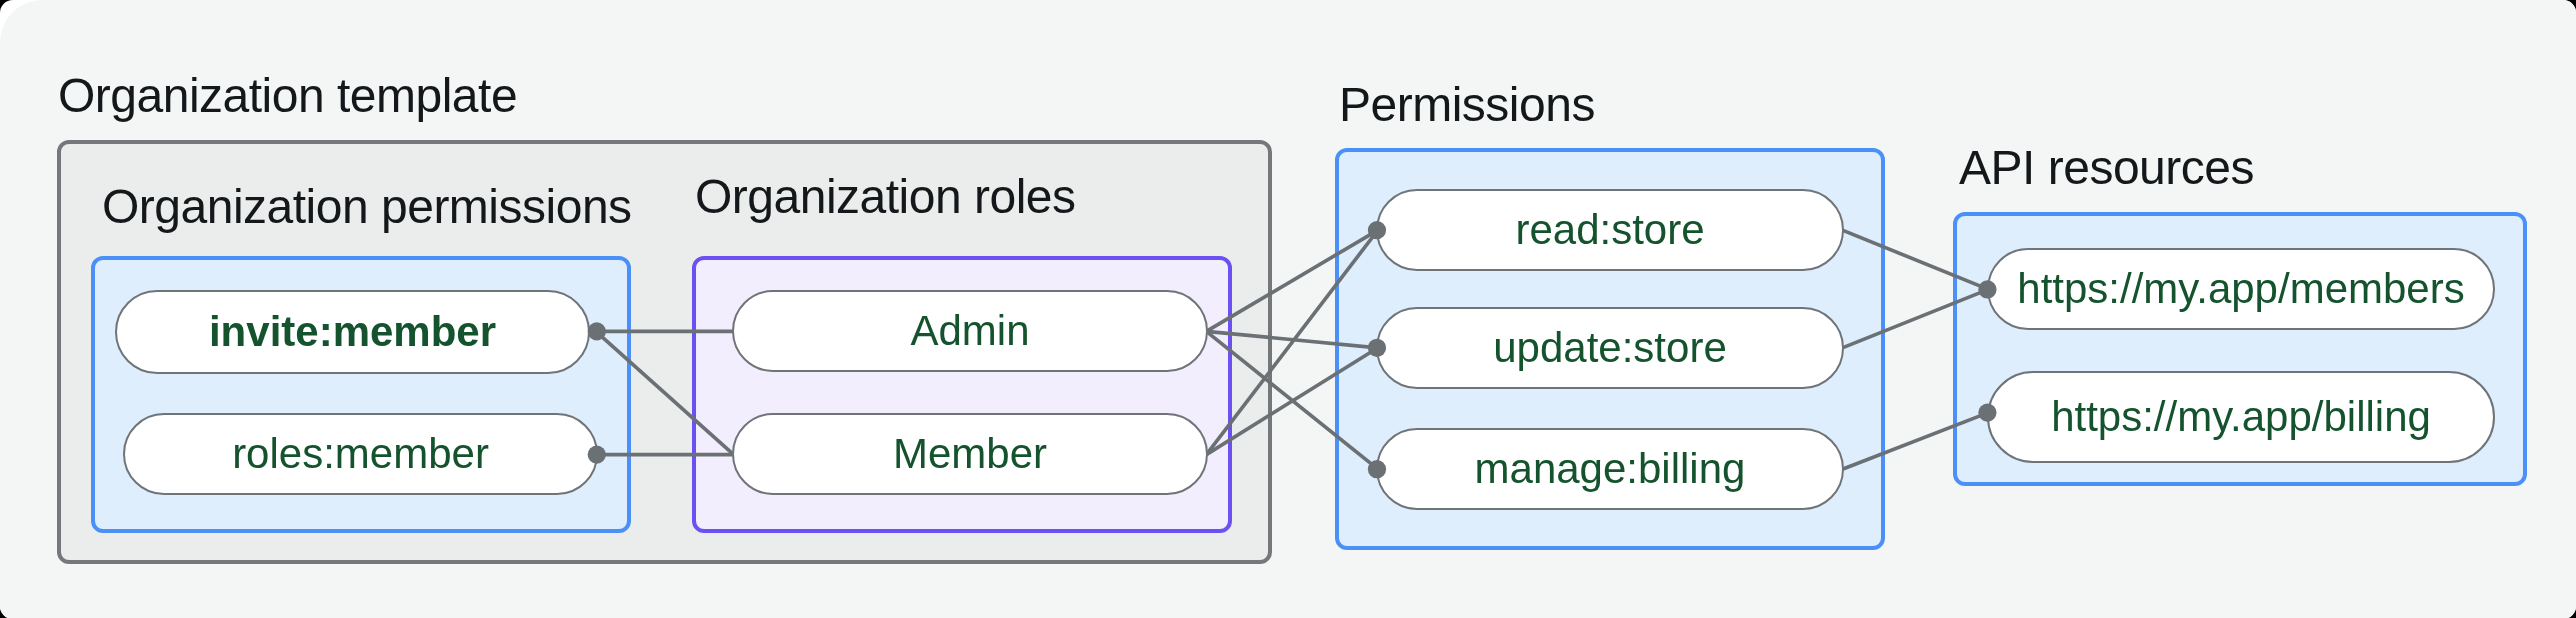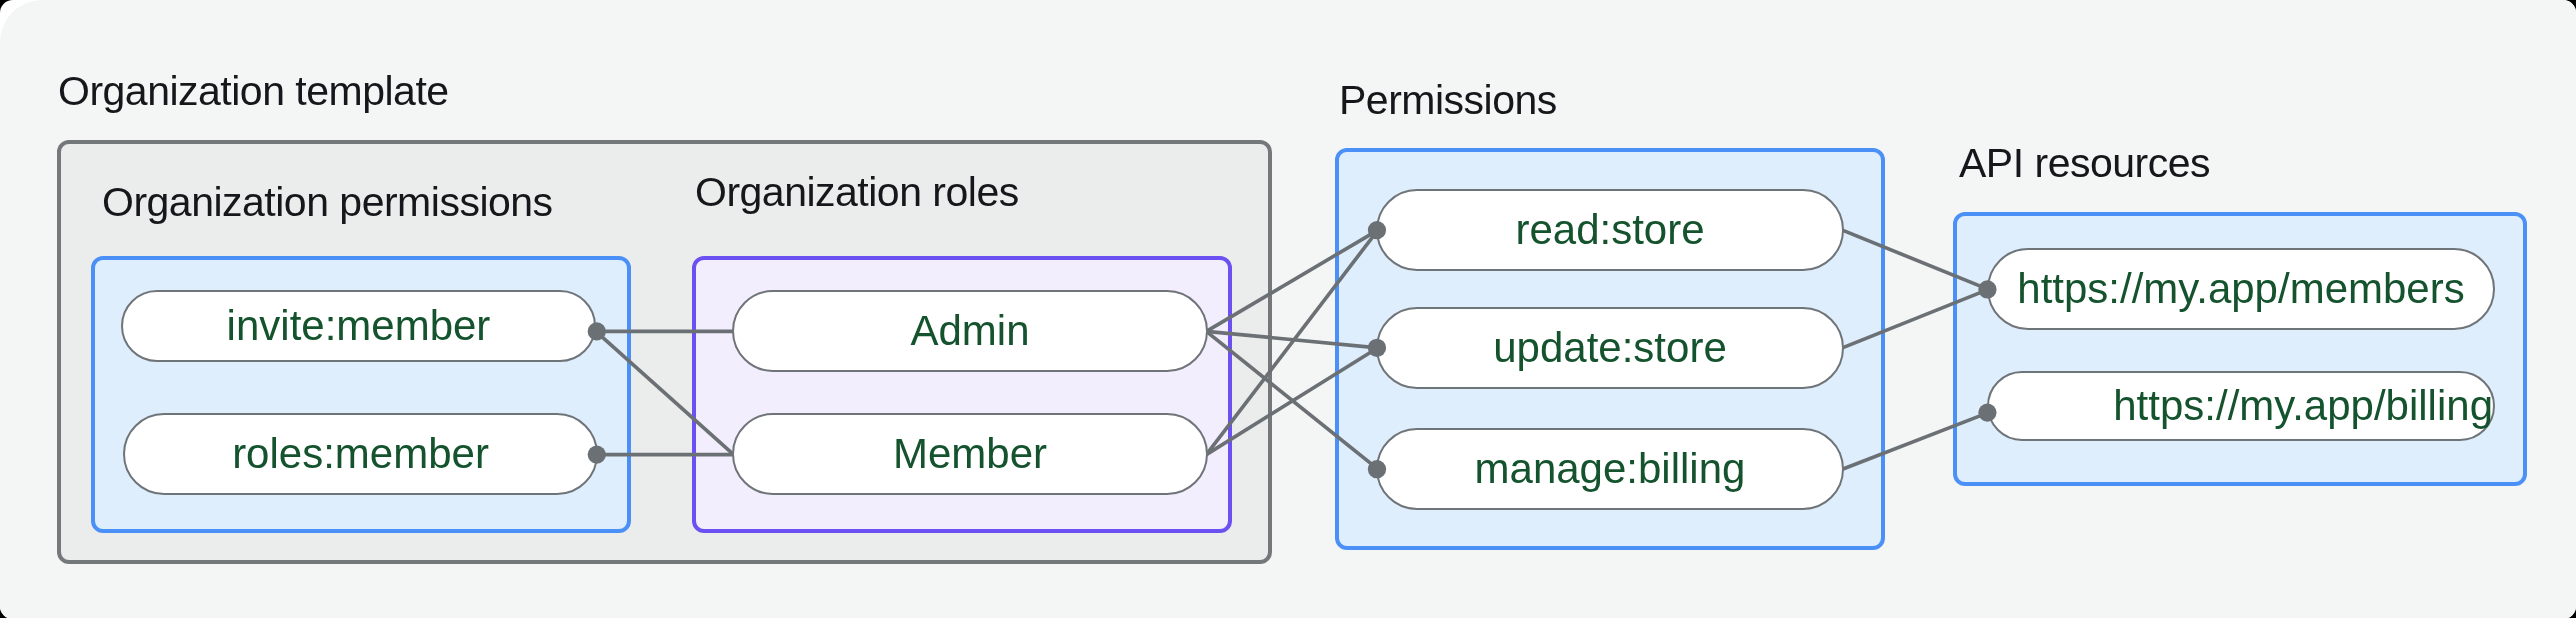--- a/index.html
+++ b/index.html
@@ -16,21 +16,21 @@
     background: #ffffff;
     border-radius: 12.8px;
   }
   .card {
     position: absolute; inset: 0;
     background: #f4f6f6;
     border-radius: 42px 12.8px 12.8px 12.8px;
   }
   .section-label {
     position: absolute;
-    font-size: 41px;
+    font-size: 48px;
     letter-spacing: -0.5px;
     color: #14181a;
     white-space: nowrap;
   }
   #label-template    { left: 58px;   top: 68px;  }
   #label-org-perms   { left: 102px;  top: 179px; }
   #label-org-roles   { left: 695px;  top: 169px; text-align: right; }
   #label-permissions { left: 1339px; top: 77px;  }
   #label-api         { left: 1959px; top: 140px; }
 
@@ -58,29 +58,29 @@
 
   .pill {
     position: absolute; z-index: 2;
     background: #ffffff;
     border: 2.7px solid #6f7478;
     border-radius: 55px;
     display: flex; align-items: center; justify-content: center;
     font-size: 42px; color: #14532d;
     white-space: nowrap;
   }
-  #node-invite  { left: 121px;  top: 290px; width: 475px; height: 72px; }
+  #node-invite  { left: 115px;  top: 290px; width: 475px; height: 84px; font-weight: bold; }
   #node-delete  { left: 123px;  top: 413px; width: 475px; height: 82px; }
   #node-admin   { left: 732px;  top: 290px; width: 476px; height: 82px; }
   #node-member  { left: 732px;  top: 413px; width: 476px; height: 82px; }
   #node-read    { left: 1376px; top: 189px; width: 468px; height: 82px; }
   #node-update  { left: 1376px; top: 307px; width: 468px; height: 82px; }
   #node-manage  { left: 1376px; top: 428px; width: 468px; height: 82px; }
   #node-members { left: 1987px; top: 248px; width: 508px; height: 82px; }
-  #node-billing { left: 1987px; top: 371px; width: 508px; height: 70px; justify-content: flex-end; }
+  #node-billing { left: 1987px; top: 371px; width: 508px; height: 92px; }
 
   svg.connector-layer {
     position: absolute; inset: 0;
     width: 2576px; height: 619px;
     pointer-events: none;
   }
   #edges-svg { z-index: 1; }
   #dots-svg  { z-index: 3; }
 </style>
 </head>

